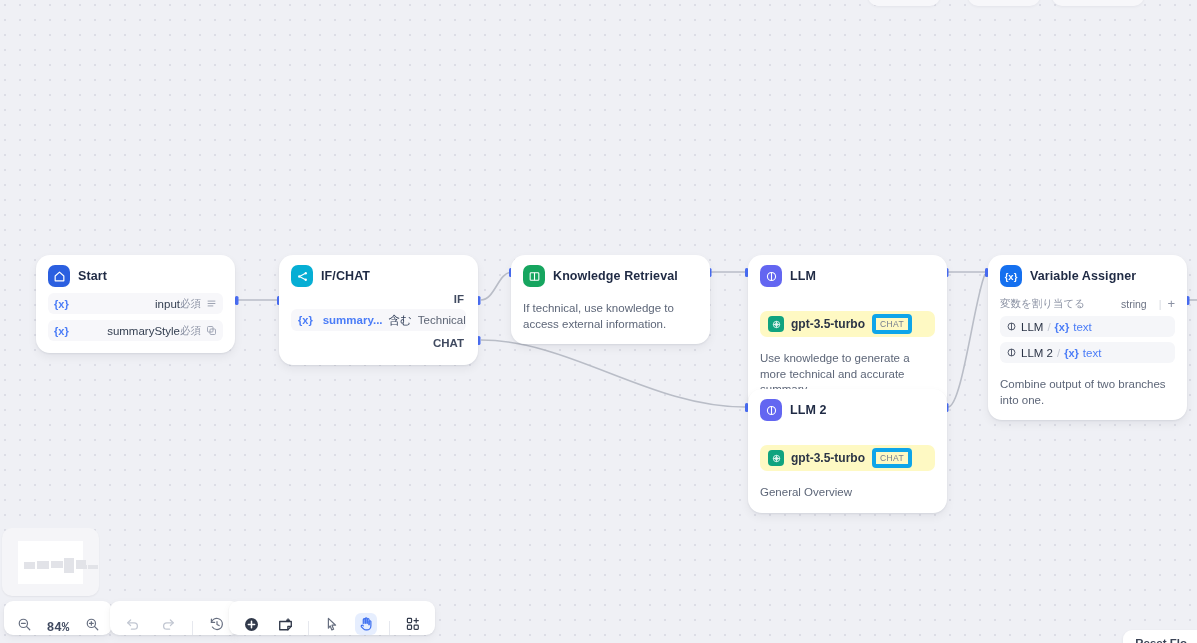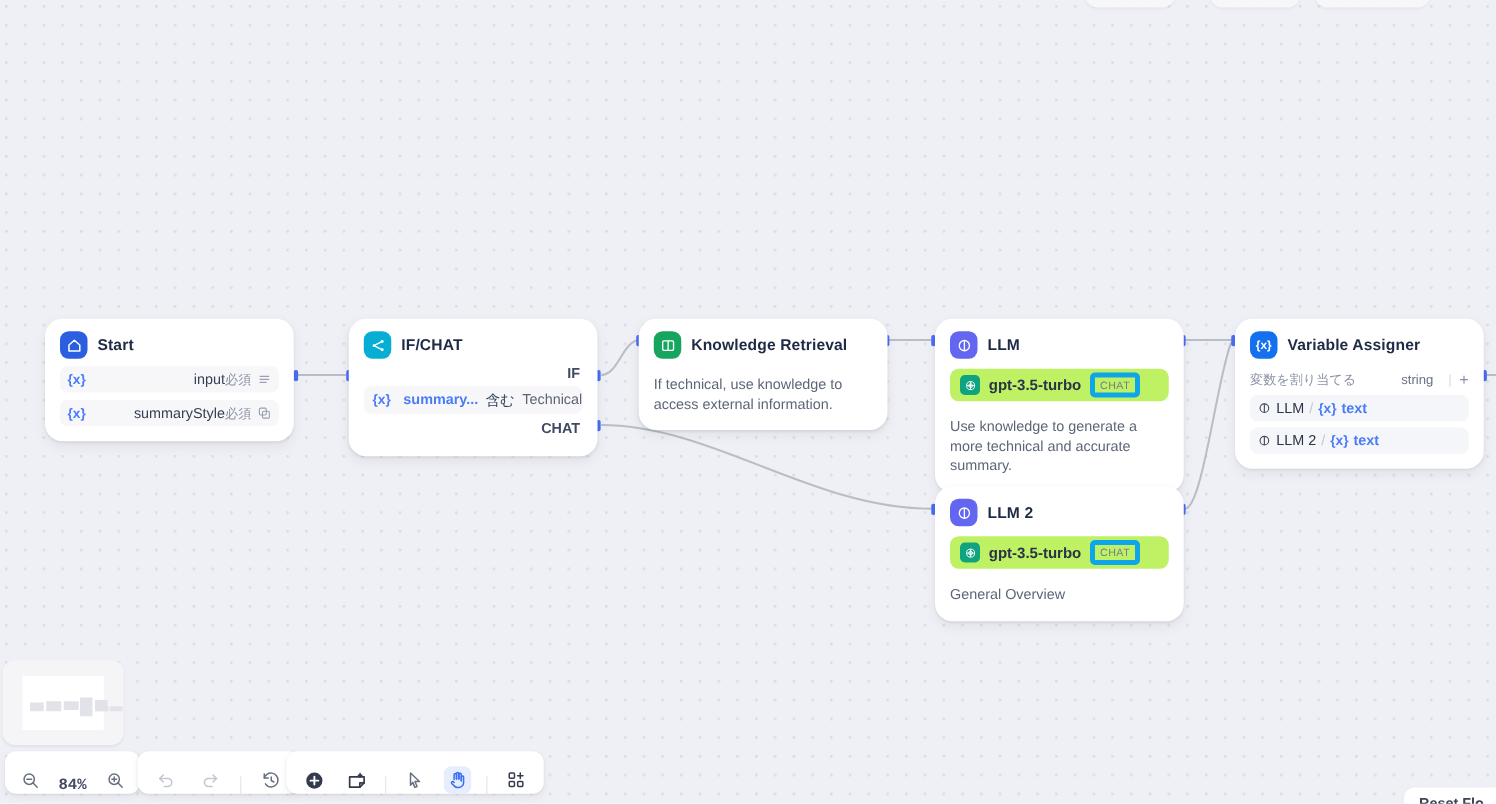--- a/index.html
+++ b/index.html
@@ -76,22 +76,22 @@
   .cond-val { color: #5d6575; white-space: nowrap; }
 
   .desc {
     margin-top: 14px; font-size: 11.5px; line-height: 15.5px;
     color: #5d6678;
   }
 
   
   .model-pill {
     display: flex; align-items: center; gap: 7px;
-    margin-top: 8px; height: 26px;
-    background: #bef264; border-radius: 7px; padding: 0 8px;
+    margin-top: 24px; height: 26px;
+    background: #fef9c3; border-radius: 7px; padding: 0 8px;
   }
   .model-badge {
     width: 16px; height: 16px; border-radius: 4px;
     background: #10a37f; display: flex; align-items: center; justify-content: center;
     flex: 0 0 auto;
   }
   .model-name { font-size: 12px; font-weight: bold; color: #2b3446; }
   .model-tag {
     font-size: 8.5px; color: #737c8e; border: 4px solid #0ea5e9;
     border-radius: 4px; padding: 1px 4px; letter-spacing: .4px;
@@ -107,21 +107,21 @@
   .assign-sep { color: #d6d9e0; margin-right: 6px; }
   .assign-plus { color: #8a91a3; font-size: 13px; line-height: 10px; }
   .assign-row {
     display: flex; align-items: center; gap: 4px;
     height: 21px; margin-top: 5px;
     background: #f5f6f9; border-radius: 6px; padding: 0 6px;
     font-size: 11.5px; color: #2b3446;
   }
   .assign-row .src { color: #2b3446; }
   .assign-row .slash { color: #c4c8d2; }
-  .assign-row .fld { color: #4a7cf7; font-weight: bold; }
+  .assign-row .fld { color: #4a7cf7; font-weight: normal; }
 
   
   #minimap {
     position: absolute; left: 2px; top: 528px;
     width: 97px; height: 68px;
     background: #f5f5f8; border-radius: 10px;
     box-shadow: 0 1px 2px rgba(16,24,40,.06);
     padding: 6px;
   }
   #minimap .vp {
@@ -362,20 +362,21 @@
           <circle cx="12" cy="12" r="7.5"></circle>
             <line x1="12" y1="4.5" x2="12" y2="19.5"></line>
         </svg>
       </span>
       <span class="src">LLM 2</span>
       <span class="slash">/</span>
       <span class="var-x" style="margin:0;">{x}</span>
       <span class="fld">text</span>
     </div>
 
+    <div class="desc">Combine output of two branches into one.</div>
   </div>
 
   <div id="minimap">
     <div class="vp">
       <div class="mn" style="left:6px;top:21px;width:11px;height:7px;"></div>
       <div class="mn" style="left:19px;top:20px;width:12px;height:8px;"></div>
       <div class="mn" style="left:33px;top:20px;width:12px;height:7px;"></div>
       <div class="mn" style="left:46px;top:17px;width:10px;height:15px;"></div>
       <div class="mn" style="left:58px;top:19px;width:10px;height:9px;"></div>
     </div>

